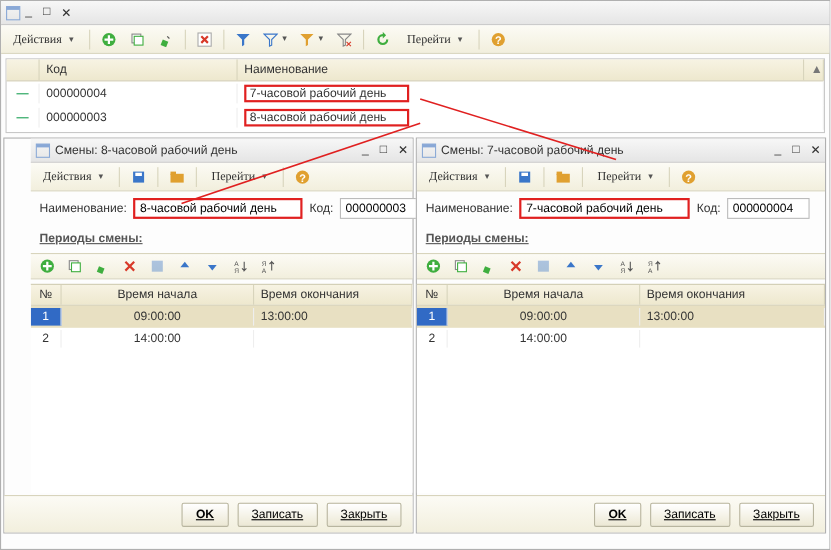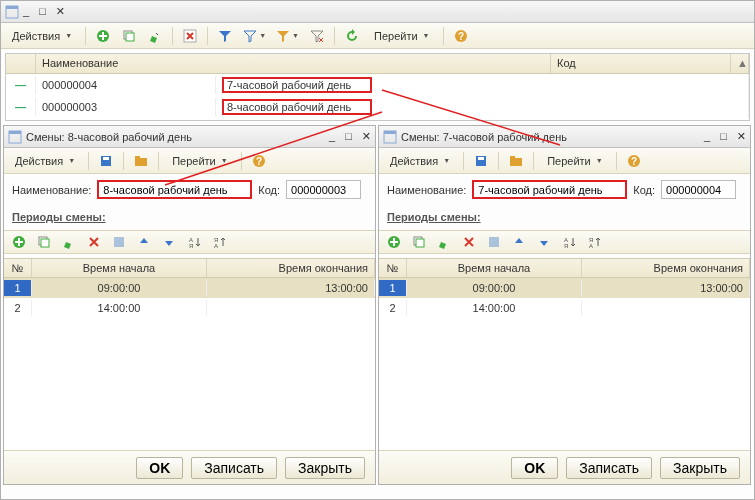--- a/index.html
+++ b/index.html
@@ -46,21 +46,21 @@
     display:flex;
     align-items:center;
     justify-content:center;
     min-width:22px;
     height:20px;
     border:1px solid transparent;
     border-radius:2px;
     padding:0 2px;
     cursor:pointer;
   }
-  .tbtn-text { padding:0 6px; display:flex; gap:3px; }
+  .tbtn-text { padding:0 6px; display:flex; gap:3px;font-family:Liberation Serif, serif; }
   .tbtn svg { display:block; }
   .dropdown-arrow { font-size:7px; margin-left:2px; color:#555;}
   .sep { width:1px; height:18px; background:#d8d4bc; margin:0 2px;}
   .list-area {
     margin:4px;
     border:1px solid #c8c8c8;
     background:#fff;
     height:68px;
     position:relative;
   }
@@ -76,21 +76,21 @@
   .list-hdr .c1 { width:180px; }
   .list-hdr .c2 { flex:1; }
   .list-hdr .cend { width:18px; text-align:center; color:#777;}
   .row { display:flex; height:22px; align-items:center; font-size:11px;}
   .row .cell { padding:3px 6px; border-right:1px solid #eee; }
   .row .c0 { width:30px; text-align:center; color:#3a6; font-weight:bold;}
   .row .c1 { width:180px; }
   .row .c2 { flex:1; }
   .boxed { border:2px solid #e02020; padding:0 3px; display:inline-block; width:150px;}
   .chrome-sub { width:373px; height:360px; top:125px; }
-  #sub-left { left:3px; }
+  #sub-left { left:3px;padding-left:24px; }
   #sub-right { left:378px; }
   .sub-body { padding:6px 8px; }
   .formrow { display:flex; align-items:center; gap:6px; margin-bottom:12px;}
   .formlabel { font-size:11px; }
   .tinput {
     border:1px solid #bbb;
     height:19px;
     padding:2px 4px;
     font-size:11px;
     background:#fff;
@@ -113,21 +113,21 @@
     margin:4px -8px 0 -8px;
     border-top:1px solid #d0cbb0;
     background:#fff;
     height:190px;
     overflow:auto;
   }
   .pthdr { display:flex; background:linear-gradient(#f7f3e3,#eee8ce); height:19px; border-bottom:1px solid #d0cbb0;}
   .pthdr .pc { padding:3px 6px; border-right:1px solid #d8d4bc; font-size:11px;}
   .pc0{ width:28px; text-align:center;}
   .pc1{ width:175px;text-align:center;}
-  .pc2{ flex:1;text-align:right;}
+  .pc2{ flex:1;}
   .ptrow { display:flex; height:20px; align-items:center;}
   .ptrow .pc{ padding:2px 6px; border-right:1px solid #eee; font-size:11px;}
   .ptrow.sel { background:#e8e0c2;}
   .ptrow.sel .pc0 { background:#316ac5; color:#fff;}
   .footer {
     position:absolute; left:0; right:0; bottom:0;
     height:34px;
     border-top:1px solid #d8d4bc;
     background:linear-gradient(#fcfbf5,#f2efdd);
     display:flex;
@@ -135,21 +135,22 @@
     align-items:center;
     gap:8px;
     padding:0 10px;
   }
   .footbtn {
     height:22px; padding:0 12px;
     border:1px solid #b8b59f;
     background:linear-gradient(#fff,#ece8d4);
     border-radius:2px;
     cursor:pointer;
-    font-size:14px;
+    font-size:11px;
+    text-decoration:underline;
   }
   .footbtn.ok { font-weight:bold;}
   
   .overlay { position:absolute; pointer-events:none; left:0; top:0;}
   
   .ic-green{fill:#3fae3f;} .ic-blue{fill:#3a76c9;} .ic-orange{fill:#e0a030;}
 </style>
 </head>
 <body>
 
@@ -238,22 +239,22 @@
         <svg width="14" height="14">
           <circle cx="7" cy="7" r="6" class="ic-orange"></circle>
           <text x="7" y="11" text-anchor="middle" fill="#fff" font-size="10" font-weight="bold">?</text>
         </svg>
       </div>
   </div>
 
   <div class="list-area">
     <div class="list-hdr">
       <div class="cell c0"></div>
+      <div class="cell c1">Код</div>
       <div class="cell c2">Наименование</div>
-      <div class="cell c1">Код</div>
       <div class="cell cend">▲</div>
     </div>
     <div class="row">
       <div class="cell c0">—</div>
       <div class="cell c1">000000004</div>
       <div class="cell c2"><span class="boxed">7-часовой рабочий день</span></div>
     </div>
     <div class="row">
       <div class="cell c0">—</div>
       <div class="cell c1">000000003</div>

